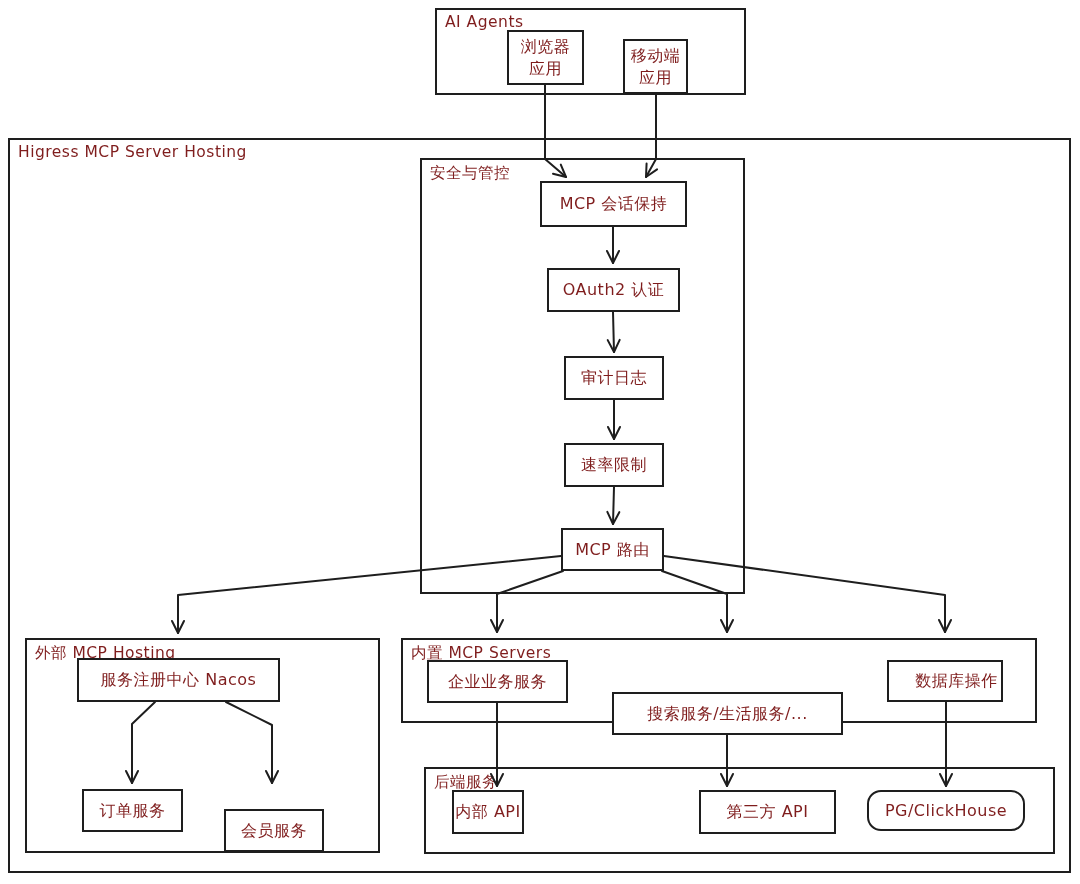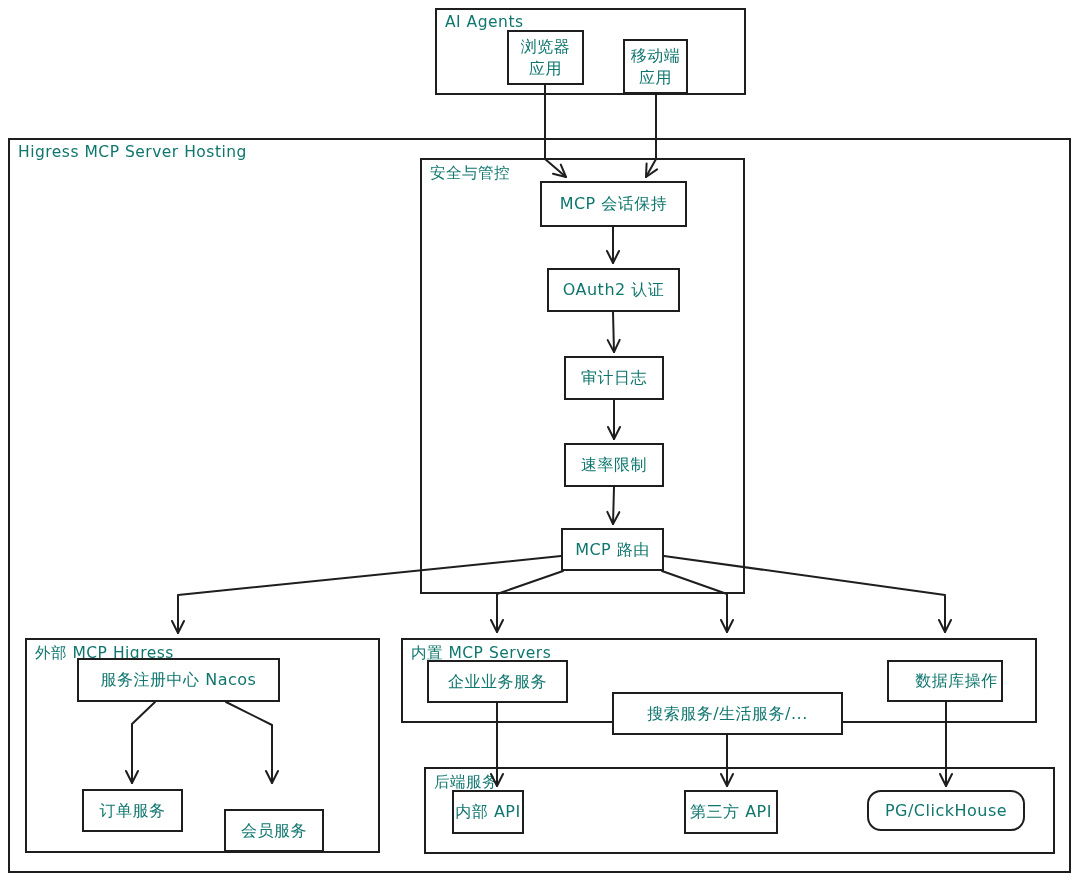--- a/index.html
+++ b/index.html
@@ -6,21 +6,21 @@
     margin: 0;
     padding: 0;
     background: #ffffff;
     font-family: "DejaVu Sans", sans-serif;
   }
   #canvas {
     position: relative;
     width: 1080px;
     height: 884px;
     background: #ffffff;
-    color: #0f766e;
+    color: #7f1d1d;
     overflow: hidden;
   }
   .group {
     position: absolute;
     border: 2px solid #1e1e1e;
     background: transparent;
     z-index: 1;
     box-sizing: border-box;
   }
   .group-label {
@@ -96,21 +96,21 @@
 
   <div class="group" style="left:8px; top:138px; width:1063px; height:735px;">
     <span class="group-label">Higress MCP Server Hosting</span>
   </div>
 
   <div class="group" style="left:420px; top:158px; width:325px; height:436px;">
     <span class="group-label">安全与管控</span>
   </div>
 
   <div class="group" style="left:25px; top:638px; width:355px; height:215px;">
-    <span class="group-label">外部 MCP Higress</span>
+    <span class="group-label">外部 MCP Hosting</span>
   </div>
 
   <div class="group" style="left:401px; top:638px; width:636px; height:85px;">
     <span class="group-label">内置 MCP Servers</span>
   </div>
 
   <div class="group" style="left:424px; top:767px; width:631px; height:87px;">
     <span class="group-label">后端服务</span>
   </div>
 
@@ -165,21 +165,21 @@
   </div>
 
   <div class="node" style="left:887px; top:660px; width:116px; height:42px;padding-left:23px;">
     <span>数据库操作</span>
   </div>
 
   <div class="node" style="left:452px; top:790px; width:72px; height:44px;">
     <span>内部 API</span>
   </div>
 
-  <div class="node" style="left:684px; top:790px; width:94px; height:44px;text-align:right;">
+  <div class="node" style="left:699px; top:790px; width:137px; height:44px;text-align:right;">
     <span>第三方 API</span>
   </div>
 
   <div class="node" style="left:867px; top:790px; width:158px; height:41px;border-radius:14px;">
     <span>PG/ClickHouse</span>
   </div>
 
 </div>
 
 </body></html>

